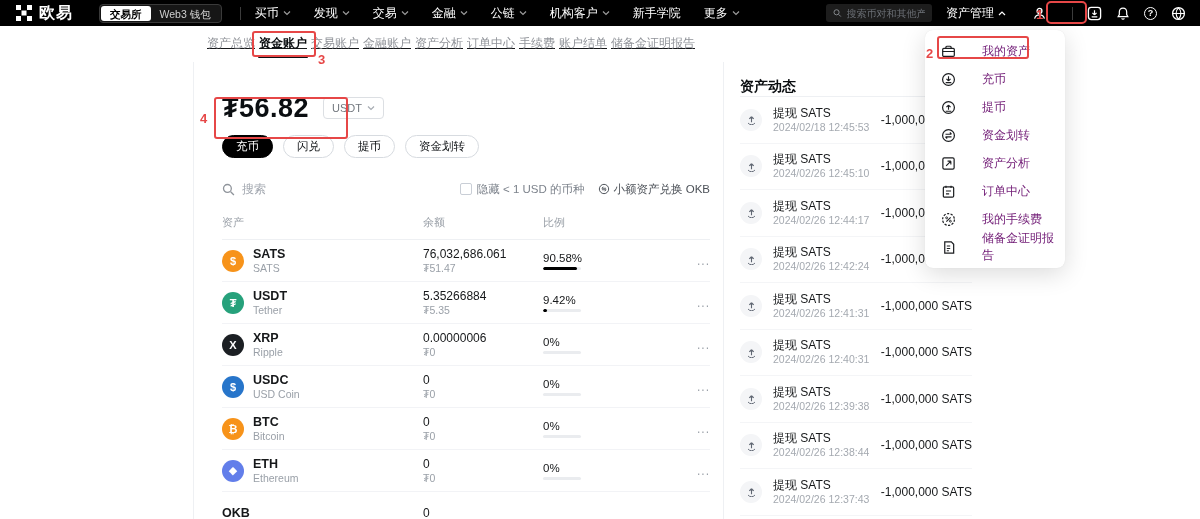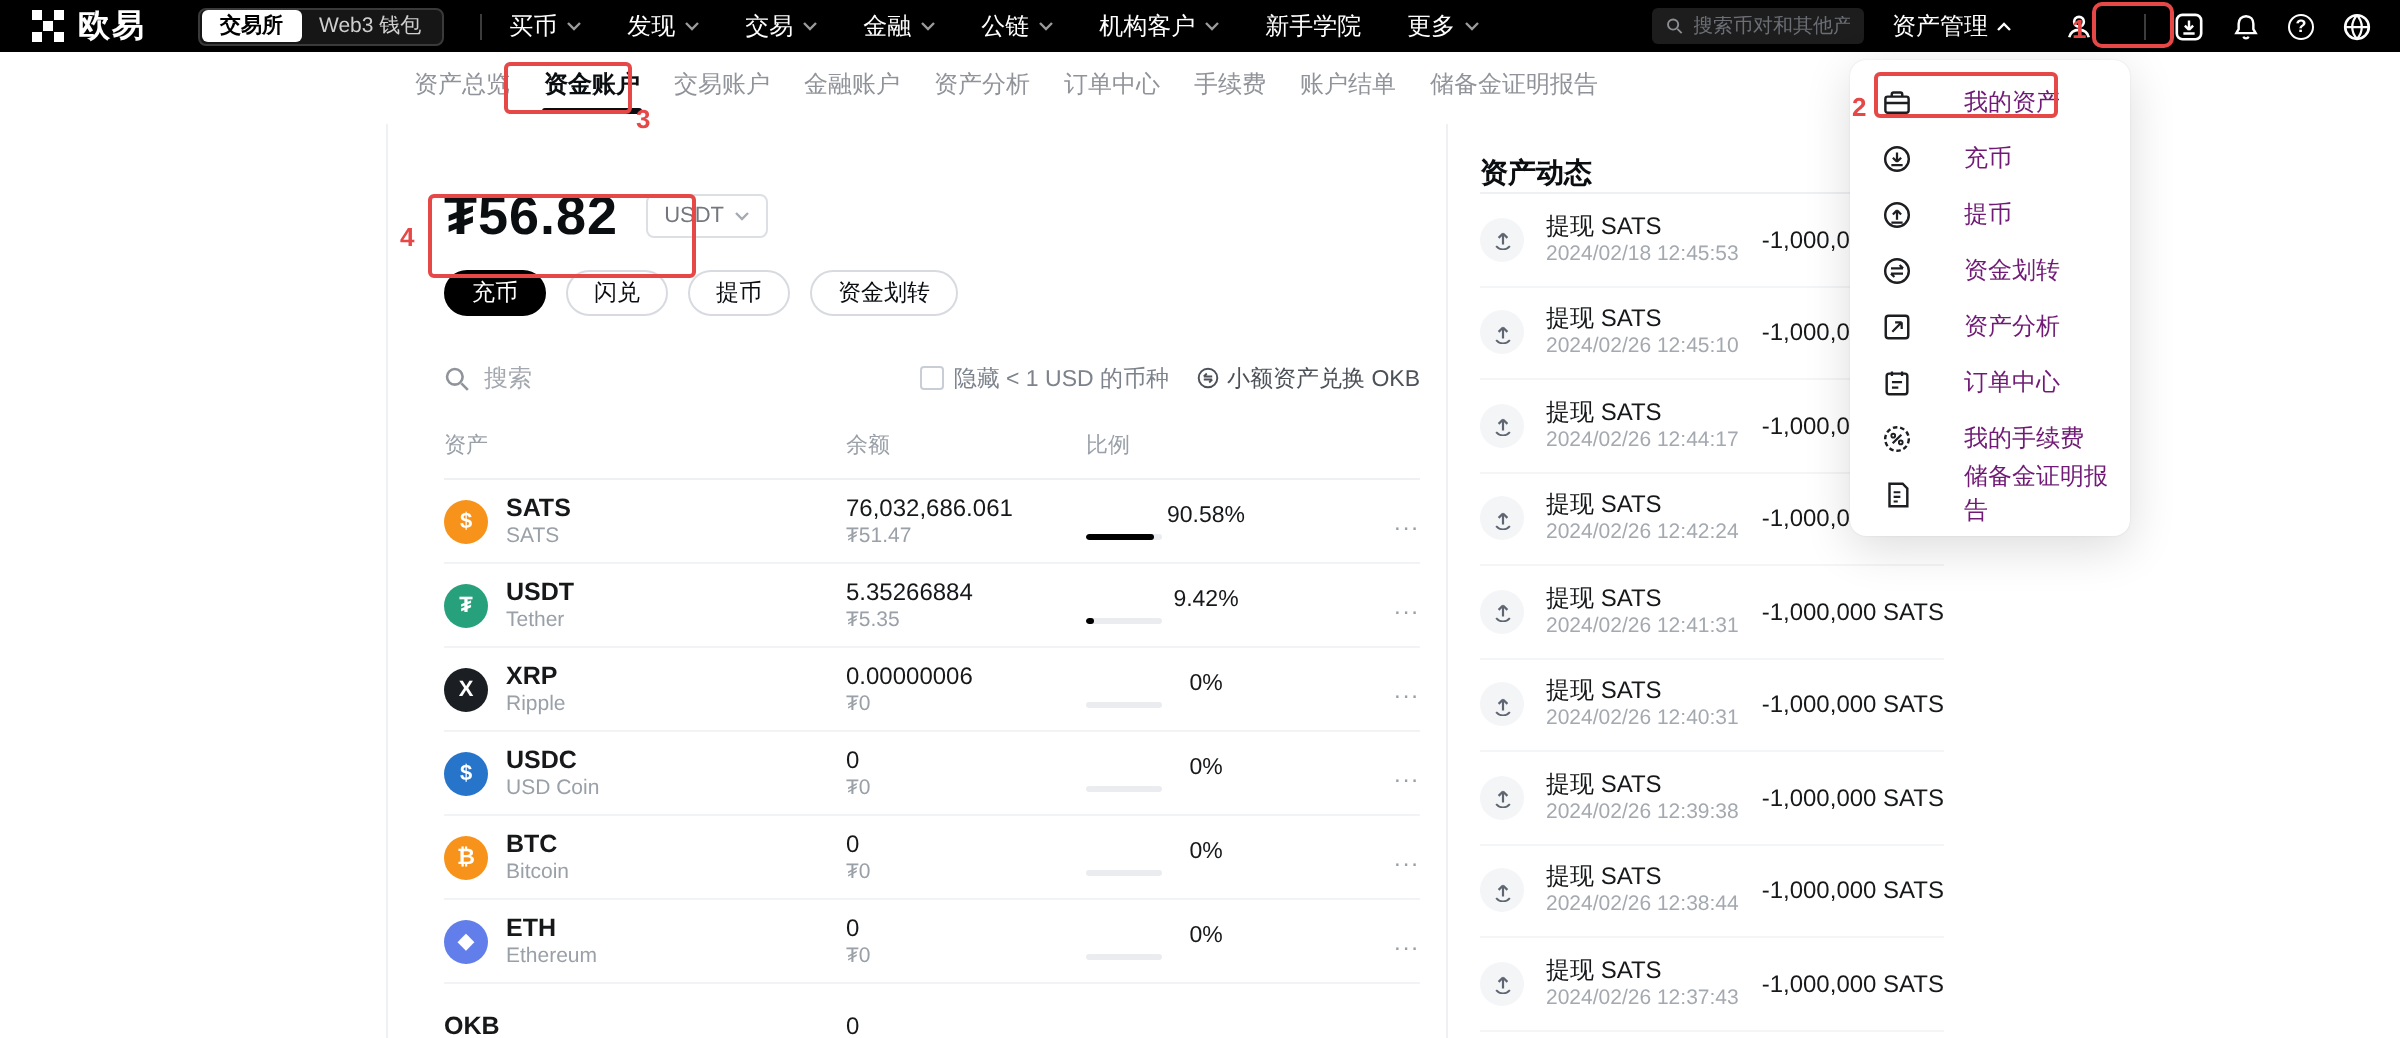--- a/index.html
+++ b/index.html
@@ -3,37 +3,37 @@
 <meta charset="utf-8">
 <style>
   * { margin:0; padding:0; box-sizing:border-box; }
   html,body { width:1200px; height:519px; overflow:hidden; }
   body { position:relative; background:#fff; font-family:"Liberation Sans","DejaVu Sans",sans-serif; color:#16181a; }
 
   
   .topbar { position:absolute; left:0; top:0; width:1200px; height:26px; background:#000; display:flex; align-items:center; z-index:40; }
   .brand { display:flex; align-items:center; gap:7px; margin-left:16px; }
   .brand-name { color:#fff; font-size:16px; font-weight:bold; letter-spacing:1px; }
-  .toggle-wrap { display:flex; align-items:center; background:#161616; border:1px solid #3a3a3a; border-radius:4px; margin-left:26px; height:19px; padding:1px; }
+  .toggle-wrap { display:flex; background:#161616; border:1px solid #3a3a3a; border-radius:4px; margin-left:26px; height:19px; padding:1px; }
   .toggle-pill { font-size:10.5px; padding:1px 9px; border-radius:3px; color:#cfcfcf; cursor:pointer; line-height:14px; }
   .toggle-pill.active { background:#fff; color:#000; font-weight:bold; }
   .tb-divider { width:1px; height:13px; background:#3c3c3c; margin:0 14px 0 18px; }
   .tb-nav { display:flex; align-items:center; gap:23px; }
   .nav-item { display:flex; align-items:center; gap:4px; color:#fff; font-size:12px; cursor:pointer; white-space:nowrap; }
   .tb-right { position:absolute; right:0; top:0; height:26px; display:flex; align-items:center; gap:14px; padding-right:14px; }
   .tb-search { display:flex; align-items:center; gap:5px; background:#1d1d1d; border-radius:3px; height:18px; width:106px; padding:0 7px; }
   .tb-search input { background:transparent; border:none; outline:none; color:#ddd; font-size:10px; width:100%; font-family:inherit; }
   .tb-search input::placeholder { color:#6b6f75; }
   .asset-mgmt { display:flex; align-items:center; gap:4px; color:#fff; font-size:12px; cursor:pointer; }
   .person-box { width:38px; height:21px; display:flex; align-items:center; justify-content:center; border-radius:4px; }
   .tb-icon { display:flex; align-items:center; justify-content:center; cursor:pointer; }
   .help-circle { width:13px; height:13px; border:1.3px solid #fff; border-radius:50%; color:#fff; font-size:9px; font-weight:bold; display:flex; align-items:center; justify-content:center; }
 
   
-  .subnav { position:absolute; left:205px; top:26px; height:32px; display:flex; align-items:center; gap:13px; z-index:5; }
+  .subnav { position:absolute; left:205px; top:26px; height:32px; display:flex; align-items:flex-start; z-index:5;text-decoration:underline; }
   .tab { position:relative; font-size:12px; color:#909399; cursor:pointer; padding:9px 2px; white-space:nowrap; }
   .tab.active { color:#0b0e11; font-weight:bold; }
   .tab .tab-underline { position:absolute; left:1px; right:1px; bottom:3px; height:2.5px; background:#0b0e11; border-radius:2px; }
 
   
   .vdiv { position:absolute; width:1px; background:#eef0f3; top:62px; bottom:0; z-index:1; }
 
   
   .content { position:absolute; left:222px; top:84px; width:488px; z-index:2; }
   .val-title-row { display:flex; align-items:center; gap:5px; color:#757b84; font-size:13px; }
@@ -57,21 +57,21 @@
   .col-ratio { width:120px; }
   .col-more { width:47px; text-align:right; }
   .asset-row { display:flex; align-items:center; height:42px; border-bottom:1px solid #f2f3f6; }
   .asset-cell { display:flex; align-items:center; gap:9px; width:201px; }
   .coin-icon { width:22px; height:22px; border-radius:50%; color:#fff; font-size:11px; font-weight:bold; display:flex; align-items:center; justify-content:center; flex-shrink:0; }
   .coin-names .sym { font-size:12.5px; font-weight:bold; color:#16181a; line-height:14px; }
   .coin-names .nm { font-size:10.5px; color:#9aa0a8; line-height:12px; margin-top:1px; }
   .bal-cell { width:120px; }
   .bal-cell .bv { font-size:12px; color:#16181a; line-height:14px; }
   .bal-cell .bf { font-size:10.5px; color:#9aa0a8; line-height:12px; margin-top:1px; }
-  .ratio-cell { width:120px;text-align:center; }
+  .ratio-cell { width:120px; }
   .ratio-cell .pv { font-size:11.5px; color:#16181a; }
   .bar-track { width:38px; height:3px; background:#eaecef; border-radius:2px; margin-top:3px; overflow:hidden; }
   .bar-fill { height:100%; background:#000; border-radius:2px; }
   .more-cell { width:47px; text-align:right; color:#9aa0a8; font-size:12px; letter-spacing:1px; cursor:pointer; }
 
   
   .activity { position:absolute; left:740px; top:78px; width:232px; z-index:2; }
   .activity-title { font-size:14px; font-weight:bold; color:#0b0e11; border-bottom:1px solid #eef0f3; }
   .act-item { display:flex; align-items:center; height:46.5px; border-bottom:1px solid #f4f5f7; }
   .act-icon { width:22px; height:22px; border-radius:50%; background:#f4f5f7; display:flex; align-items:center; justify-content:center; flex-shrink:0; }

